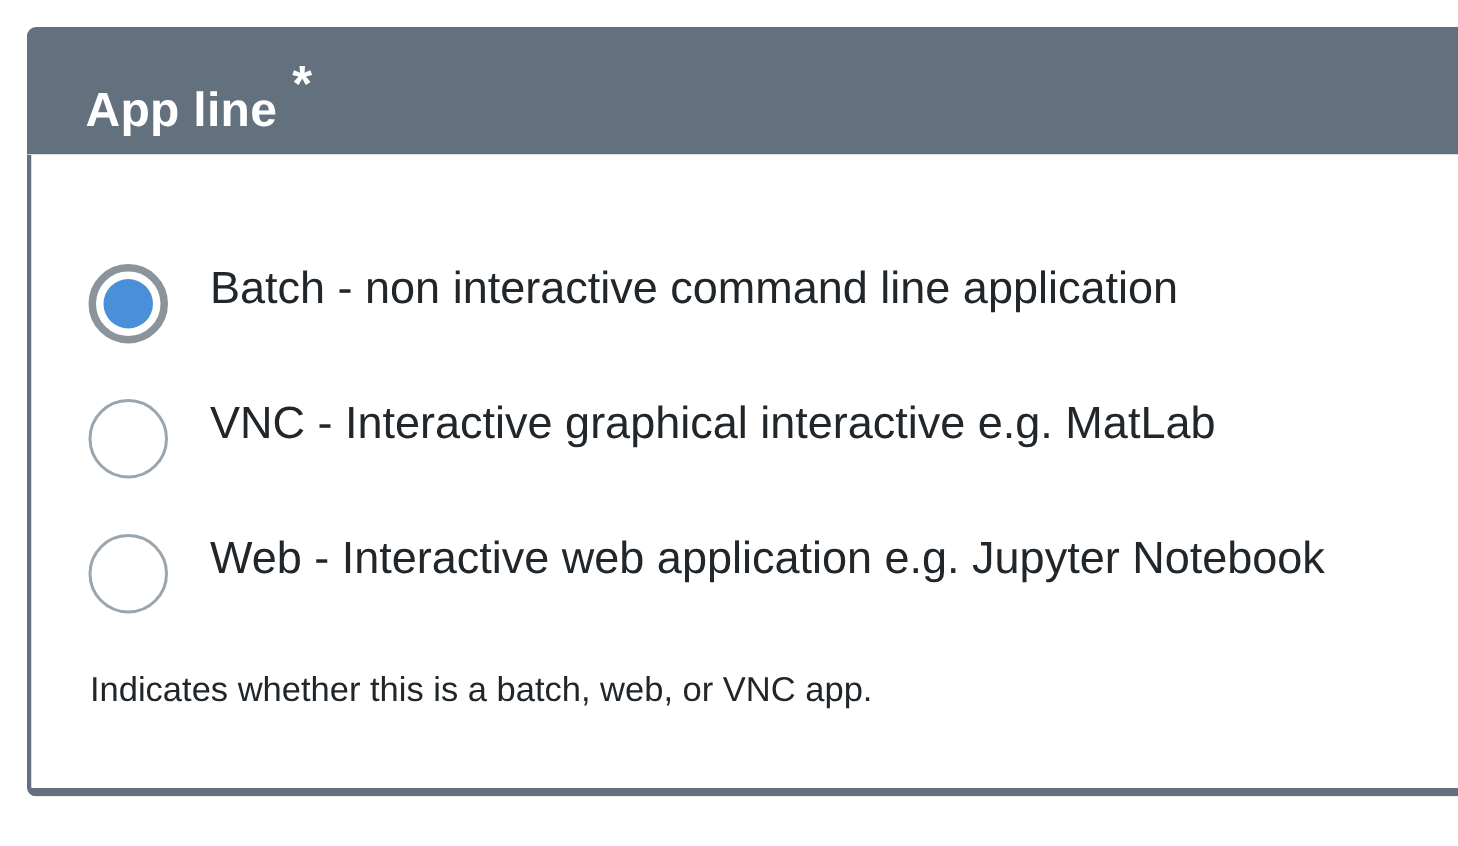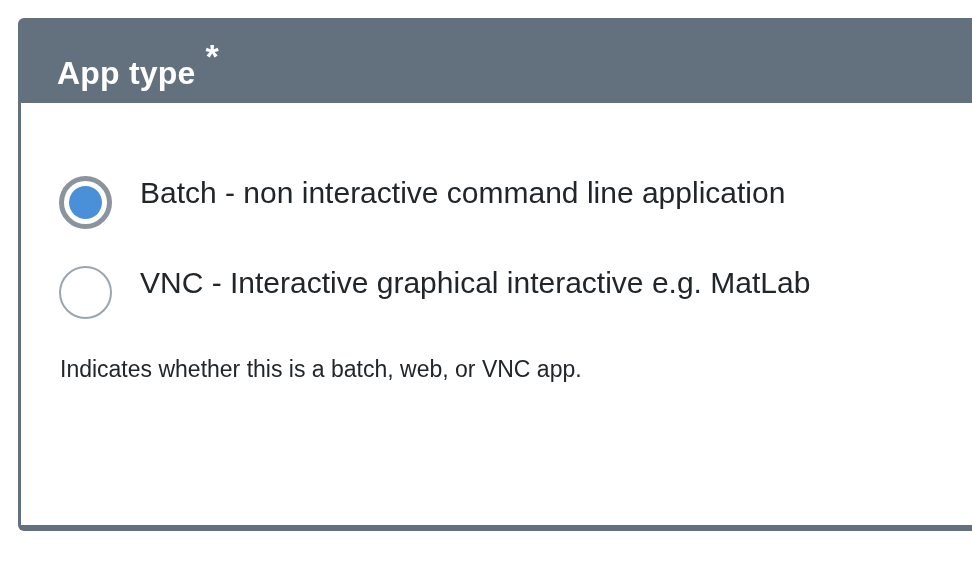--- a/index.html
+++ b/index.html
@@ -90,35 +90,41 @@
     color: var(--text, #21262a);
     margin-top: 4px;
     margin-left: 1px;
   }
 </style>
 </head>
 <body>
 
 <div class="panel">
   <div class="panel-header">
-    <span class="panel-title">App type</span>
+    <span class="panel-title">App line</span>
     <span class="required-marker">*</span>
   </div>
   <div class="panel-body">
 
     <div class="option-row">
       <span class="radio selected">
         <span class="radio-dot"></span>
       </span>
       <span class="option-label">Batch - non interactive command line application</span>
     </div>
 
     <div class="option-row">
       <span class="radio">
         <span class="radio-dot"></span>
       </span>
       <span class="option-label">VNC - Interactive graphical interactive e.g. MatLab</span>
     </div>
 
+    <div class="option-row">
+      <span class="radio">
+        <span class="radio-dot"></span>
+      </span>
+      <span class="option-label">Web - Interactive web application e.g. Jupyter Notebook</span>
+    </div>
 
     <div class="help-text">Indicates whether this is a batch, web, or VNC app.</div>
   </div>
 </div>
 
 </body></html>

